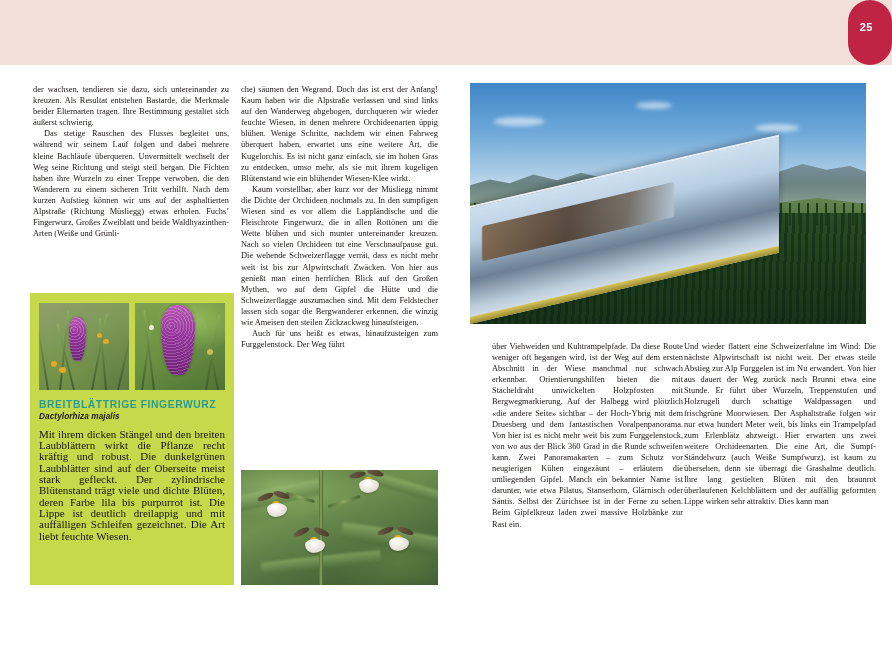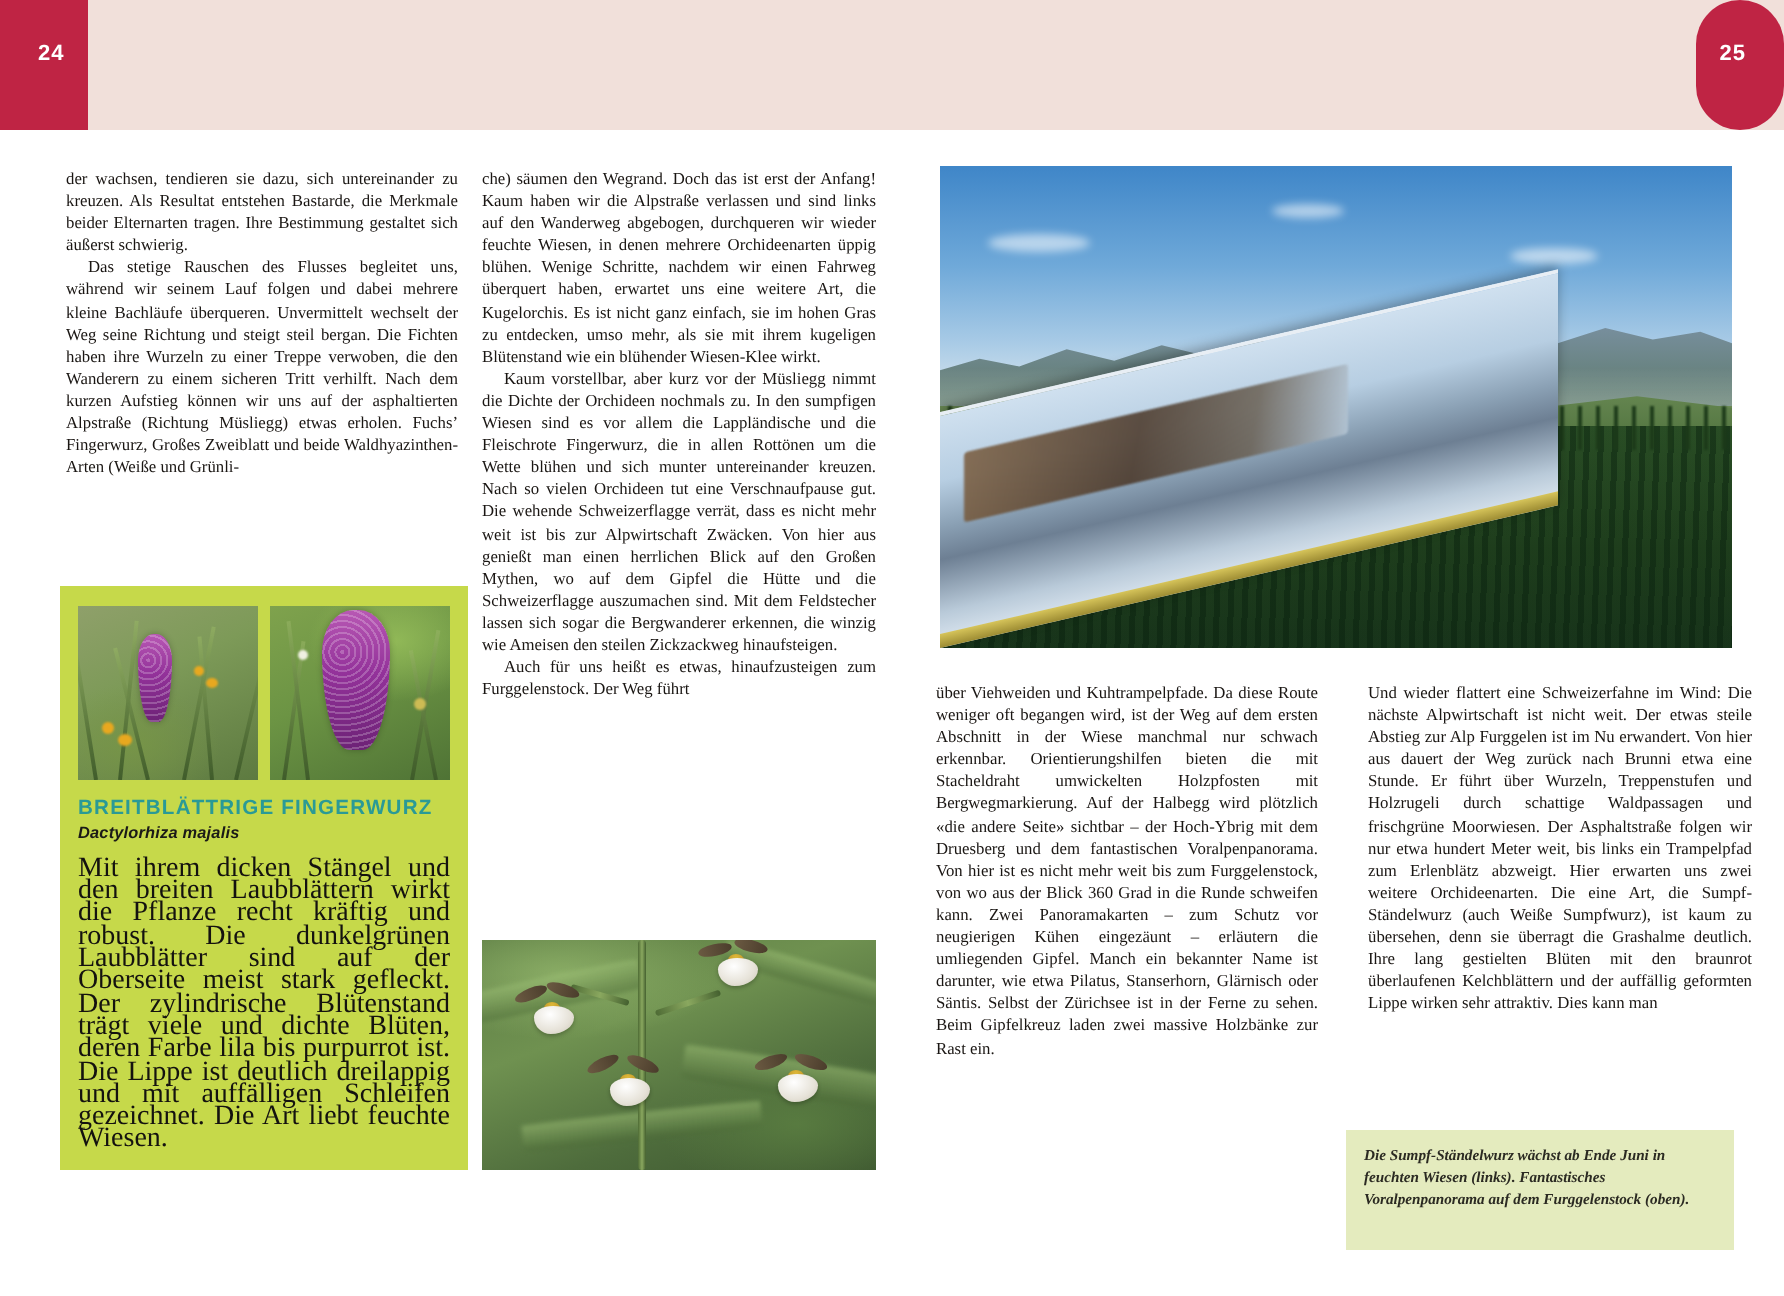--- a/index.html
+++ b/index.html
@@ -63,21 +63,21 @@
     -webkit-hyphens: none;
     hyphens: none;
   }
   .col p { margin: 0; }
   .col p + p { text-indent: 11px; }
 
   
   #col-l1 { left: 33px;  top: 84px; width: 196px; }
   #col-l2 { left: 241px; top: 84px; width: 197px; }
   
-  #col-r1 { left: 468px; top: 341px; width: 191px; }
+  #col-r1 { left: 492px; top: 341px; width: 191px; }
   #col-r2 { left: 684px; top: 341px; width: 192px; }
 
   
   .species-box {
     position: absolute;
     left: 30px;
     top: 293px;
     width: 204px;
     height: 292px;
     background: #c6d94a;
@@ -104,21 +104,21 @@
     font-family: Liberation Sans, sans-serif;
     font-style: italic;
     font-weight: bold;
     font-size: 8.2px;
     color: #1b1a17;
     margin-top: 1px;
     letter-spacing: 0.1px;
   }
   .species-text {
     margin-top: 8px;
-    font-size: 14px;
+    font-size: 11px;
     line-height: 11.3px;
     text-align: justify;
     color: #14120f;
   }
 
   
   .photo {
     position: absolute;
     overflow: hidden;
     background: #6a8a55;
@@ -322,23 +322,20 @@
   }
 </style>
 </head>
 <body>
 
 <div class="spread">
 
   <div class="header-band left"></div>
   <div class="header-band right"></div>
 
-  <div class="folio-tab left">
-    <span class="folio-num">24</span>
-  </div>
   <div class="folio-tab right">
     <span class="folio-num">25</span>
   </div>
 
   <div class="col" id="col-l1">
     <p>der wachsen, tendieren sie dazu, sich untereinander zu kreuzen. Als Resultat entstehen Bastarde, die Merkmale beider Elternarten tragen. Ihre Bestimmung gestaltet sich äußerst schwierig.</p>
     <p>Das stetige Rauschen des Flusses begleitet uns, während wir seinem Lauf folgen und dabei mehrere kleine Bachläufe überqueren. Unvermittelt wechselt der Weg seine Richtung und steigt steil bergan. Die Fichten haben ihre Wurzeln zu einer Treppe verwoben, die den Wanderern zu einem sicheren Tritt verhilft. Nach dem kurzen Aufstieg können wir uns auf der asphaltierten Alpstraße (Richtung Müsliegg) etwas erholen. Fuchs’ Fingerwurz, Großes Zweiblatt und beide Waldhyazinthen-Arten (Weiße und Grünli-</p>
   </div>
 
   <div class="col" id="col-l2">
@@ -436,17 +433,14 @@
   </div>
 
   <div class="col" id="col-r1">
     <p>über Viehweiden und Kuhtrampelpfade. Da diese Route weniger oft begangen wird, ist der Weg auf dem ersten Abschnitt in der Wiese manchmal nur schwach erkennbar. Orientierungshilfen bieten die mit Stacheldraht umwickelten Holzpfosten mit Bergwegmarkierung. Auf der Halbegg wird plötzlich «die andere Seite» sichtbar – der Hoch-Ybrig mit dem Druesberg und dem fantastischen Voralpenpanorama. Von hier ist es nicht mehr weit bis zum Furggelenstock, von wo aus der Blick 360 Grad in die Runde schweifen kann. Zwei Panoramakarten – zum Schutz vor neugierigen Kühen eingezäunt – erläutern die umliegenden Gipfel. Manch ein bekannter Name ist darunter, wie etwa Pilatus, Stanserhorn, Glärnisch oder Säntis. Selbst der Zürichsee ist in der Ferne zu sehen. Beim Gipfelkreuz laden zwei massive Holzbänke zur Rast ein.</p>
   </div>
 
   <div class="col" id="col-r2">
     <p>Und wieder flattert eine Schweizerfahne im Wind: Die nächste Alpwirtschaft ist nicht weit. Der etwas steile Abstieg zur Alp Furggelen ist im Nu erwandert. Von hier aus dauert der Weg zurück nach Brunni etwa eine Stunde. Er führt über Wurzeln, Treppenstufen und Holzrugeli durch schattige Waldpassagen und frischgrüne Moorwiesen. Der Asphaltstraße folgen wir nur etwa hundert Meter weit, bis links ein Trampelpfad zum Erlenblätz abzweigt. Hier erwarten uns zwei weitere Orchideenarten. Die eine Art, die Sumpf-Ständelwurz (auch Weiße Sumpfwurz), ist kaum zu übersehen, denn sie überragt die Grashalme deutlich. Ihre lang gestielten Blüten mit den braunrot überlaufenen Kelchblättern und der auffällig geformten Lippe wirken sehr attraktiv. Dies kann man</p>
   </div>
 
-  <div class="caption-box">
-    <div class="caption-text">Die Sumpf-Ständelwurz wächst ab Ende Juni in feuchten Wiesen (links). Fantastisches Voralpenpanorama auf dem Furggelenstock (oben).</div>
-  </div>
 
 </div>
 
 </body></html>

